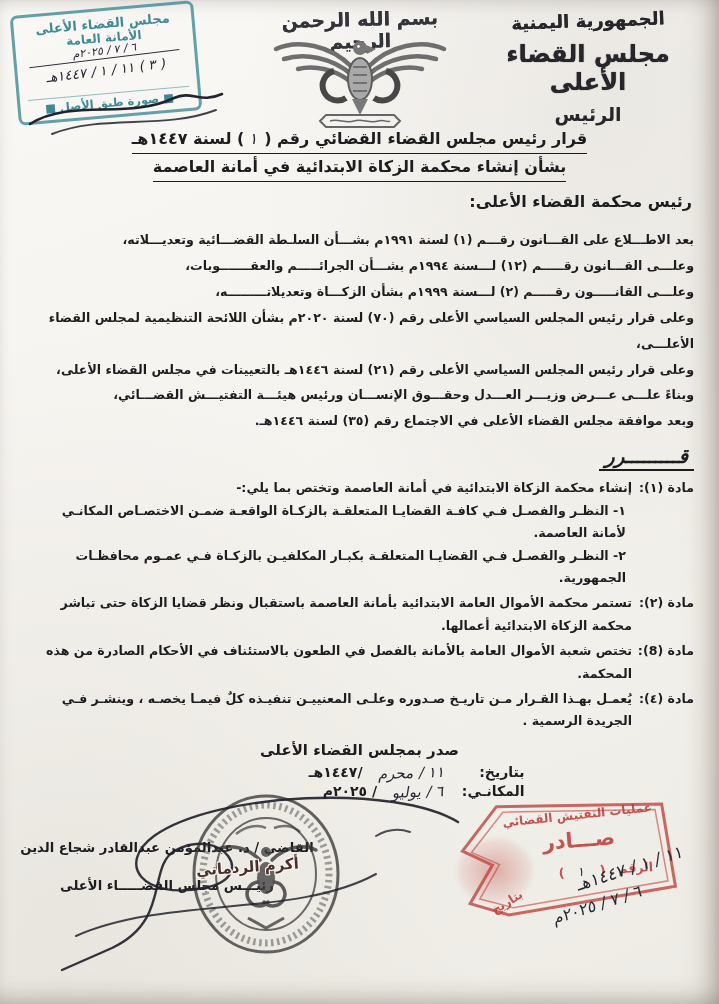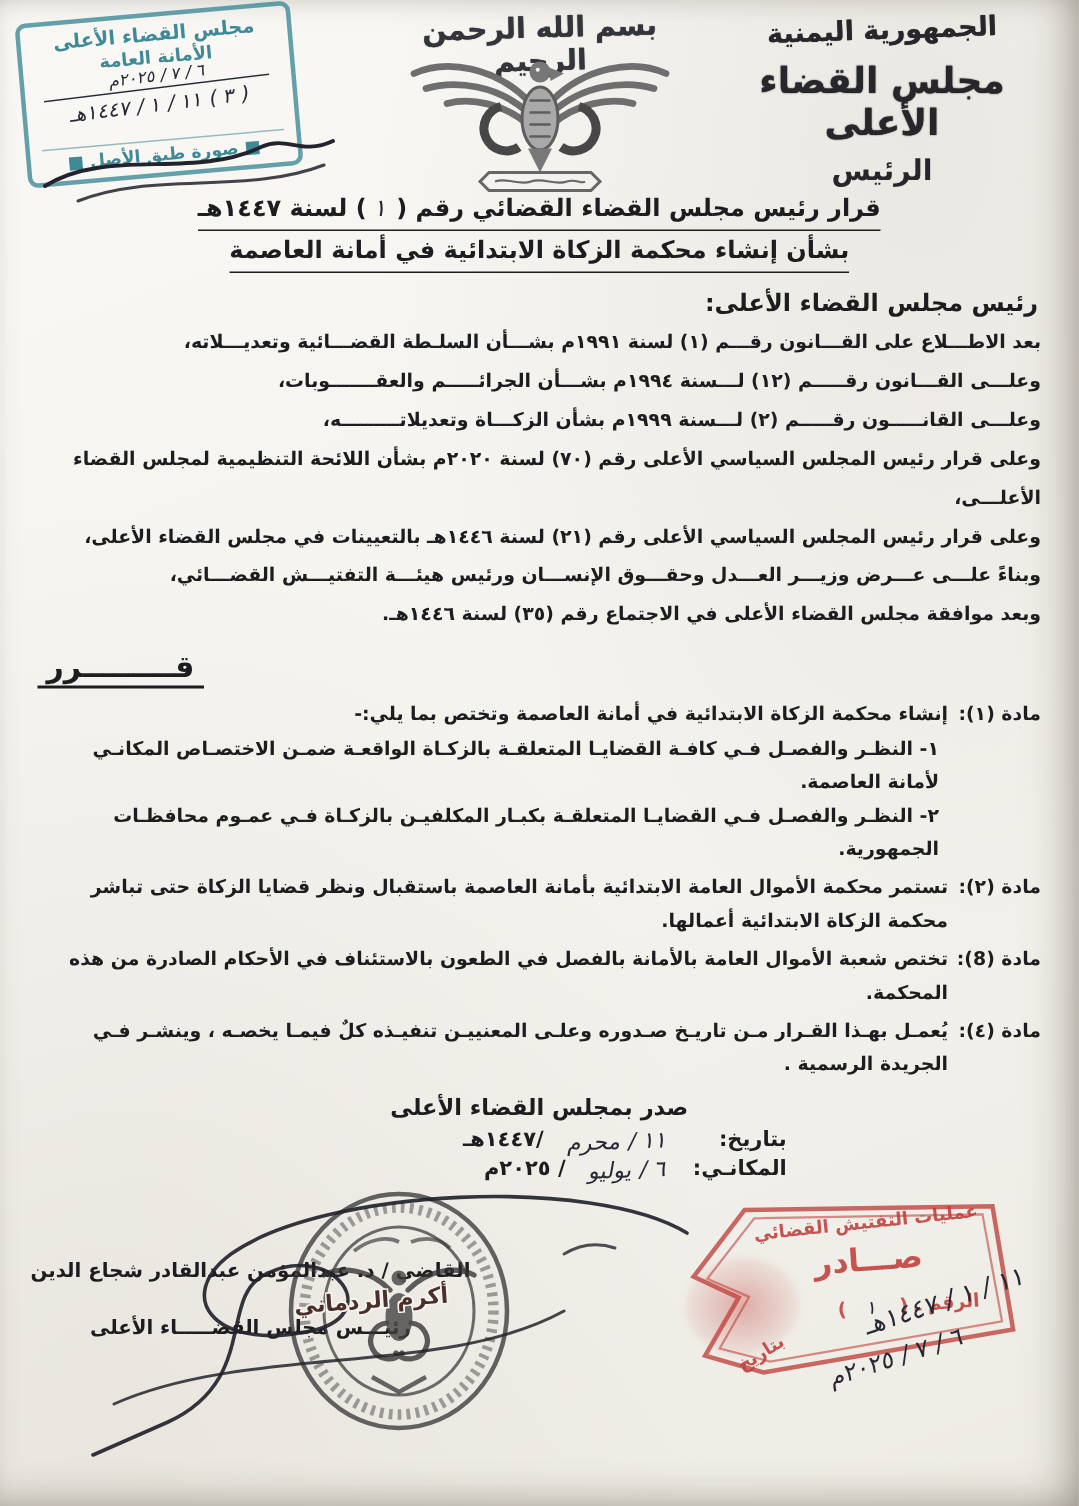--- a/index.html
+++ b/index.html
@@ -40,24 +40,24 @@
   .emblem{position:absolute;left:268px;top:33px;z-index:1;}
   .rhead{position:absolute;left:466px;top:10px;width:244px;text-align:center;color:#26262b;}
   .rhead .r1{font-size:18px;font-weight:bold;transform:rotate(-2deg);text-shadow:0 0 .5px #26262b;}
   .rhead .r2{font-size:24px;font-weight:bold;margin-top:9px;text-shadow:0 0 1px #26262b;}
   .rhead .r3{font-size:19px;font-weight:bold;margin-top:7px;letter-spacing:2px;}
   
   .main{position:absolute;top:126px;left:25px;right:25px;z-index:1;}
   .title{text-align:center;font-weight:bold;font-size:16px;line-height:1.62;}
   .title .tl{display:inline-block;border-bottom:1.6px solid #1d1d20;padding-bottom:1px;}
   .salutation{font-size:16px;font-weight:bold;margin:10px 2px 4px;}
-  .preamble{margin-top:4px;}
+  .preamble{margin-top:16px;}
   .preamble .pline{font-size:12.6px;font-weight:bold;line-height:2.06;text-align:right;}
   .decree{
-    text-align:left;margin:10px 0 6px;font-size:20px;font-weight:bold;letter-spacing:1px;
+    text-align:right;margin:10px 0 6px;font-size:20px;font-weight:bold;letter-spacing:1px;font-style:italic;
   }
   .decree span{display:inline-block;border-bottom:2px solid #1d1d20;padding:0 6px 1px;}
   .article{display:flex;font-size:12.6px;font-weight:bold;line-height:1.78;margin-bottom:3px;}
   .article .lbl{flex:none;width:62px;white-space:nowrap;}
   .article .bod{flex:1;}
   .article .itm{padding-right:6px;}
   .issued{text-align:center;margin-top:8px;}
   .issued .ih{font-size:15px;font-weight:bold;margin-bottom:5px;}
   .issued .row{width:330px;margin:1px auto;display:flex;gap:16px;font-size:14px;font-weight:bold;text-align:right;}
   .issued .row .lab{flex:none;width:64px;}
@@ -128,21 +128,21 @@
     <div class="r2">مجلس القضاء الأعلى</div>
     <div class="r3">الرئيس</div>
   </div>
 
   <div class="main">
     <div class="title">
       <div class="tl"><span>قرار رئيس مجلس القضاء القضائي رقم (</span> <span class="hand">١</span> <span>) لسنة ١٤٤٧هـ</span></div><br>
       <div class="tl">بشأن إنشاء محكمة الزكاة الابتدائية في أمانة العاصمة</div>
     </div>
 
-    <div class="salutation">رئيس مجلس القضاء الأعلى:</div>
+    <div class="salutation">رئيس محكمة القضاء الأعلى:</div>
 
     <div class="preamble">
       <div class="pline">بعد الاطـــلاع على القـــانون رقـــم (١) لسنة ١٩٩١م بشـــأن السلـطة القضـــائية وتعديـــلاته،</div>
       <div class="pline">وعلـــى القـــانون رقـــــم (١٢) لـــسنة ١٩٩٤م بشـــأن الجرائـــــم والعقـــــــوبات،</div>
       <div class="pline">وعلـــى القانـــــون رقـــــم (٢) لـــسنة ١٩٩٩م بشأن الزكـــاة وتعديلاتـــــــــه،</div>
       <div class="pline">وعلى قرار رئيس المجلس السياسي الأعلى رقم (٧٠) لسنة ٢٠٢٠م بشأن اللائحة التنظيمية لمجلس القضاء الأعلـــى،</div>
       <div class="pline">وعلى قرار رئيس المجلس السياسي الأعلى رقم (٢١) لسنة ١٤٤٦هـ بالتعيينات في مجلس القضاء الأعلى،</div>
       <div class="pline">وبناءً علـــى عـــرض وزيـــر العـــدل وحقـــوق الإنســـان ورئيس هيئـــة التفتيـــش القضـــائي،</div>
       <div class="pline">وبعد موافقة مجلس القضاء الأعلى في الاجتماع رقم (٣٥) لسنة ١٤٤٦هـ.</div>
     </div>

